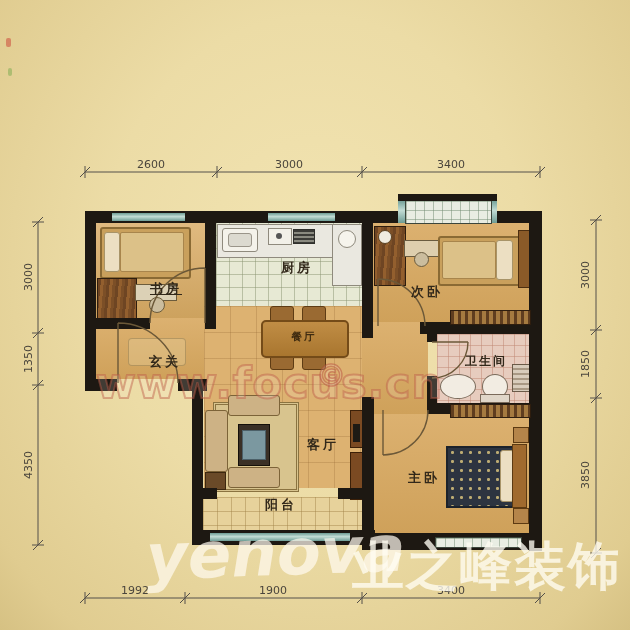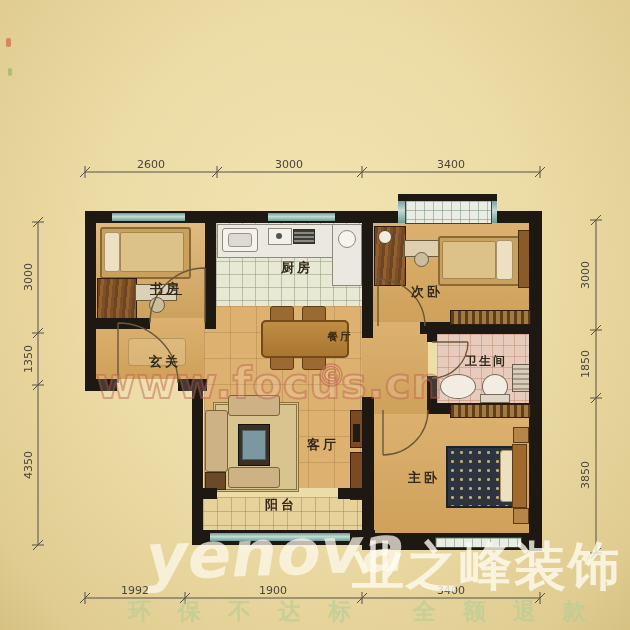--- a/index.html
+++ b/index.html
@@ -225,25 +225,24 @@
   <div class="dimv" style="left:28px;top:359px;">1350</div>
   <div class="dimv" style="left:28px;top:465px;">4350</div>
   <div class="dimv" style="left:585px;top:275px;">3000</div>
   <div class="dimv" style="left:585px;top:364px;">1850</div>
   <div class="dimv" style="left:585px;top:475px;">3850</div>
 
   <div class="rlabel" style="left:166px;top:289px;text-decoration:underline;">书房</div>
   <div class="rlabel" style="left:297px;top:268px;">厨房</div>
   <div class="rlabel" style="left:427px;top:292px;">次卧</div>
   <div class="rlabel" style="left:165px;top:362px;">玄关</div>
-  <div class="rlabel" style="left:304px;top:337px;font-size:10.5px;letter-spacing:2px;color:#3f2b10;margin-left:36px;">餐厅</div>
+  <div class="rlabel" style="left:304px;top:337px;font-size:10.5px;letter-spacing:2px;color:#3f2b10;">餐厅</div>
   <div class="rlabel" style="left:486px;top:361px;font-size:12px;letter-spacing:2px;">卫生间</div>
   <div class="rlabel" style="left:323px;top:445px;">客厅</div>
   <div class="rlabel" style="left:424px;top:478px;">主卧</div>
   <div class="rlabel" style="left:281px;top:505px;">阳台</div>
 
   <div class="wm wm-url">www.focus.cn</div>
   <div class="wm wm-copy">©</div>
   <div class="wm wm-yenova">yenova</div>
   <div class="wm wm-cn">业之峰装饰</div>
-  <div class="wm wm-slogan">环保不达标 全额退款</div>
 
 </div>
 
 </body></html>

